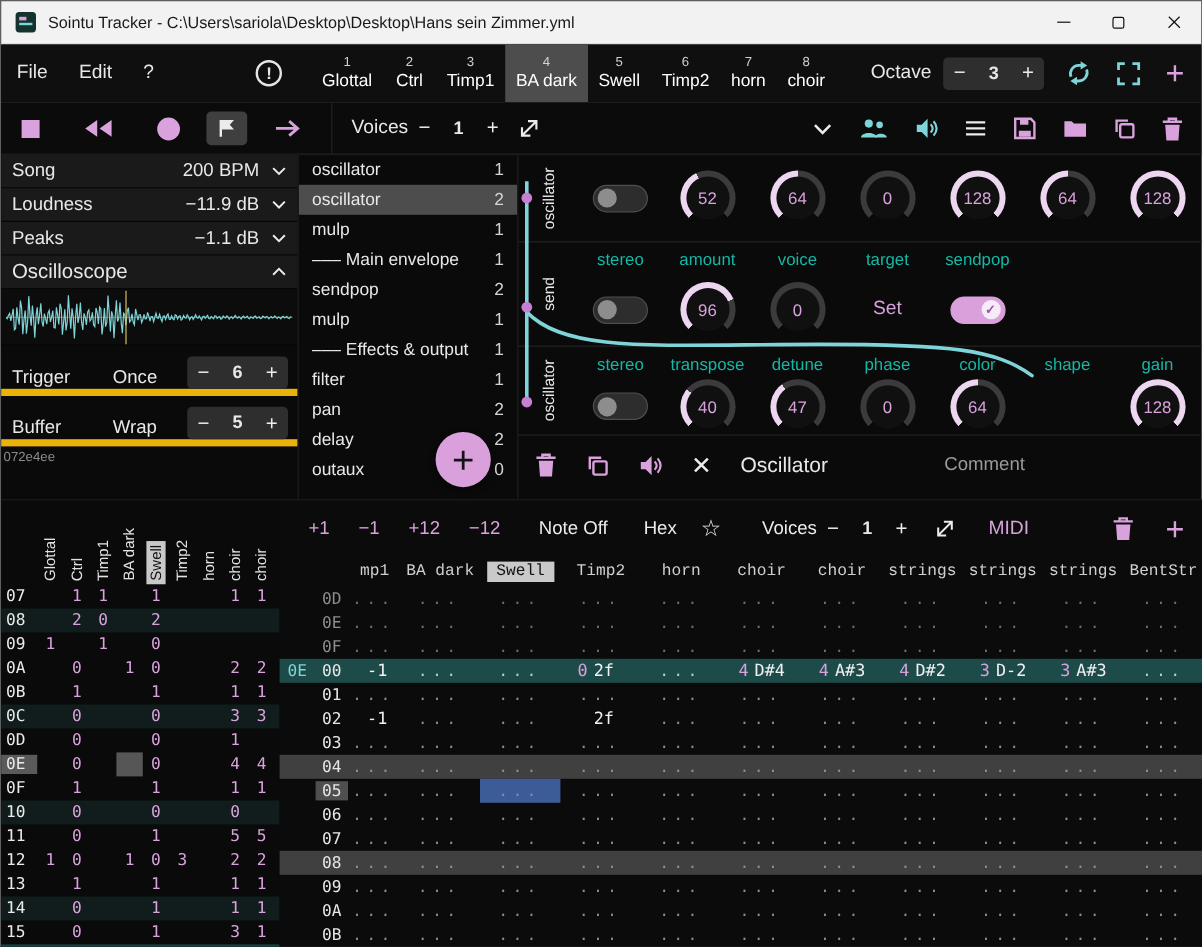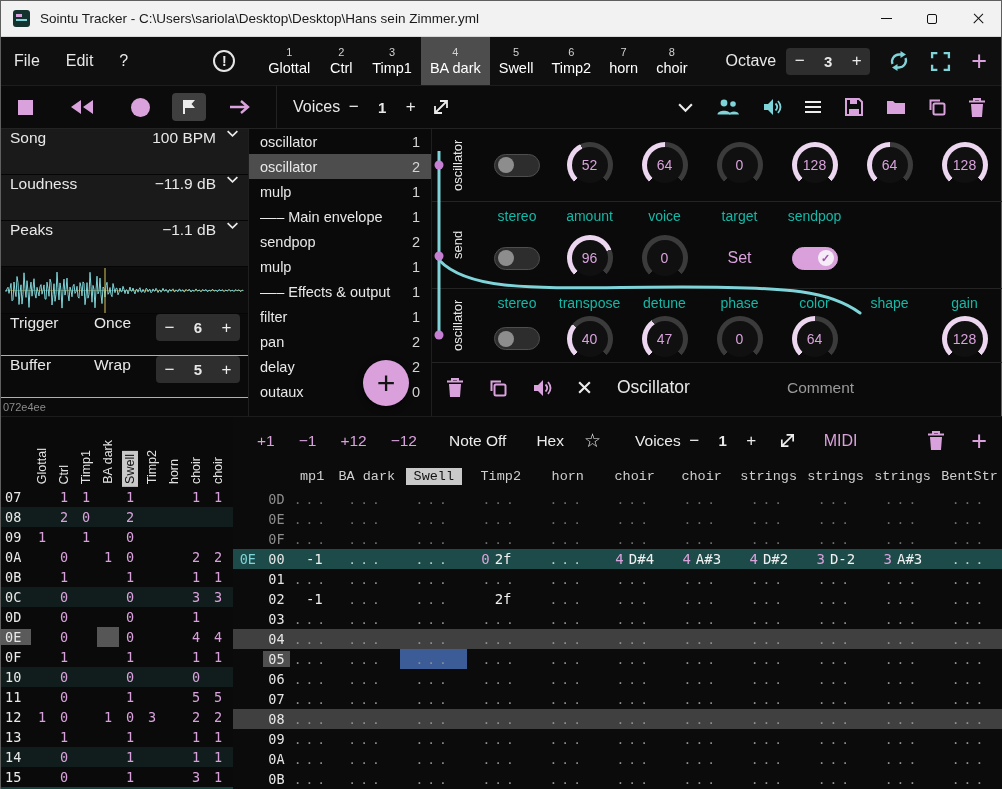--- a/index.html
+++ b/index.html
@@ -50,26 +50,26 @@
 .ml36{margin-left:36px}.ml22{margin-left:22px}
 .rec{width:19px;height:19px;border-radius:50%;background:#d9a2dc}
 .follow{width:34px;height:28px;background:#3f3f3f;border-radius:4px;display:flex;align-items:center;justify-content:center}
 .vsep{width:1px;height:43px;background:#222;margin-left:24px}
 .voices-label{font-size:16px;margin-left:16px}
 .stepper.bare{background:none}
 .tb2-right{margin-left:auto;display:flex;align-items:center;gap:22px;margin-right:15px}
 
 
 .left-panel{position:absolute;left:0;top:128px;width:247px;height:287px;background:#0a0a0a}
-.lp-row{height:46px;background:#1a1a1a;border-bottom:1px solid #060606;display:flex;
-  padding:0 9px;font-size:15.5px}
+.lp-row{height:28px;background:#1a1a1a;border-bottom:1px solid #060606;display:flex;
+  align-items:center;padding:0 9px;font-size:15.5px}
 .lp-val{margin-left:auto;margin-right:10px}
 .chev{flex:none}
 .scope{height:47px;background:#0c0c0c;border-bottom:1px solid #060606;position:relative;padding:1px 4px}
-.ctl-row{height:42px;display:flex;align-items:flex-start;padding:0 6px 0 9px;font-size:15.5px;border-bottom:1px solid #eab308}
+.ctl-row{height:42px;display:flex;align-items:flex-end;padding:0 6px 0 9px;font-size:15.5px;border-bottom:6px solid #eab308}
 .ctl-label{width:80px}
 .ctl-mode{margin-left:4px}
 .ctl-row .stepper{margin-left:auto;margin-right:2px}
 .version{font-size:11px;color:#8b8b8b;padding:3px 2px}
 
 
 .unit-list{position:absolute;left:247px;top:128px;width:183px;height:287px;border-left:1px solid #1f1f1f;overflow:hidden}
 .ul-item{height:25px;display:flex;align-items:center;padding:0 11px;font-size:14.5px}
 .ul-item.sel{background:#4d4d4d}
 .ul-num{margin-left:auto;color:#d4d4d4}
@@ -367,37 +367,43 @@
           <svg class="icon" width="18" height="21">
             <use href="#i-trash"></use>
           </svg>
         </div>
     </div>
   </div>
 
   <div class="left-panel">
     <div class="lp-row">
       <span>Song</span>
-      <span class="lp-val">100 BPM</span>
+      <span class="lp-val">200 BPM</span>
       <svg class="chev white" width="13" height="9">
           <use href="#i-chev-down"></use>
         </svg>
     </div>
     <div class="lp-row">
       <span>Loudness</span>
       <span class="lp-val">−11.9 dB</span>
       <svg class="chev white" width="13" height="9">
           <use href="#i-chev-down"></use>
         </svg>
     </div>
     <div class="lp-row">
       <span>Peaks</span>
       <span class="lp-val">−1.1 dB</span>
       <svg class="chev white" width="13" height="9">
           <use href="#i-chev-down"></use>
+        </svg>
+    </div>
+    <div class="lp-row" style="font-size:17px">
+      <span>Oscilloscope</span>
+      <svg class="chev white" style="margin-left:auto" width="13" height="9">
+          <use href="#i-chev-up"></use>
         </svg>
     </div>
     <div class="scope">
       <svg width="239" height="45">
         <line x1="0" y1="22.5" x2="239" y2="22.5" stroke="#5f5c28" stroke-width="1"></line>
         <polyline id="wave-poly" fill="none" stroke="#7ed4d8" stroke-width="1" points="0,22.5 1,23.5 2,20.9 3,19.2 4,25.4 5,20.7 6,15.4 7,32.8 8,31.8 9,14.0 10,22.9 11,28.6 12,8.5 13,14.4 14,36.5 15,24.2 16,16.8 17,36.1 18,26.3 19,4.8 20,20.8 21,29.4 22,12.7 23,23.1 24,39.4 25,21.6 26,14.1 27,28.2 28,20.3 29,10.7 30,26.0 31,30.1 32,19.3 33,23.7 34,28.0 35,18.9 36,16.6 37,26.2 38,22.4 39,16.9 40,30.9 41,31.2 42,14.1 43,20.4 44,28.3 45,11.1 46,14.7 47,37.0 48,26.5 49,15.7 50,33.3 51,26.4 52,4.1 53,19.5 54,31.9 55,14.9 56,22.3 57,40.1 58,21.9 59,11.1 60,27.1 61,21.6 62,10.1 63,26.5 64,32.9 65,19.1 66,22.3 67,28.8 68,18.1 69,16.3 70,25.4 71,23.8 72,18.3 73,28.7 74,30.2 75,14.6 76,18.5 77,27.9 78,13.9 79,15.4 80,36.7 81,28.1 82,14.6 83,30.2 84,26.4 85,4.3 86,18.6 87,34.2 88,17.4 89,21.2 90,39.8 91,22.1 92,8.2 93,25.9 94,23.5 95,10.1 96,26.8 97,35.6 98,19.0 99,20.2 100,29.1 101,17.5 102,14.3 103,26.3 104,25.0 105,19.5 106,26.6 107,28.7 108,15.5 109,20.1 110,24.7 111,20.3 112,20.3 113,26.8 114,24.5 115,20.0 116,23.7 117,23.6 118,18.3 119,21.4 120,25.6 121,21.9 122,21.9 123,26.0 124,22.4 125,19.0 126,23.0 127,23.2 128,20.0 129,23.4 130,25.9 131,21.6 132,21.3 133,24.2 134,21.2 135,19.7 136,24.0 137,24.1 138,21.3 139,23.7 140,24.5 141,20.4 142,20.9 143,23.8 144,21.8 145,21.3 146,24.8 147,23.8 148,20.9 149,22.8 150,23.2 151,20.3 152,21.9 153,24.5 154,22.5 155,21.9 156,24.2 157,22.5 158,20.3 159,22.6 160,23.2 161,21.3 162,23.0 163,24.6 164,22.0 165,21.5 166,23.3 167,21.9 168,20.8 169,23.5 170,23.7 171,21.8 172,22.9 173,23.6 174,21.2 175,21.3 176,23.4 177,22.3 178,21.8 179,23.9 180,23.4 181,21.3 182,22.4 183,23.0 184,21.2 185,22.1 186,24.0 187,22.6 188,22.0 189,23.5 190,22.5 191,20.9 192,22.5 193,23.2 194,21.8 195,22.7 196,23.9 197,22.2 198,21.5 199,23.0 200,22.3 201,21.4 202,23.2 203,23.6 204,22.0 205,22.6 206,23.3 207,21.6 208,21.5 209,23.2 210,22.6 211,22.0 212,23.5 213,23.2 214,21.5 215,22.2 216,23.0 217,21.7 218,22.2 219,23.7 220,22.7 221,21.9 222,23.1 223,22.6 224,21.3 225,22.5 226,23.3 227,22.1 228,22.6 229,23.6 230,22.2 231,21.6 232,22.8 233,22.5 234,21.7 235,23.1 236,23.5 237,22.1 238,22.4"></polyline>
         <line x1="100" y1="0" x2="100" y2="45" stroke="#d6c35a" stroke-width="1"></line>
       </svg>
     </div>
     <div class="ctl-row">

